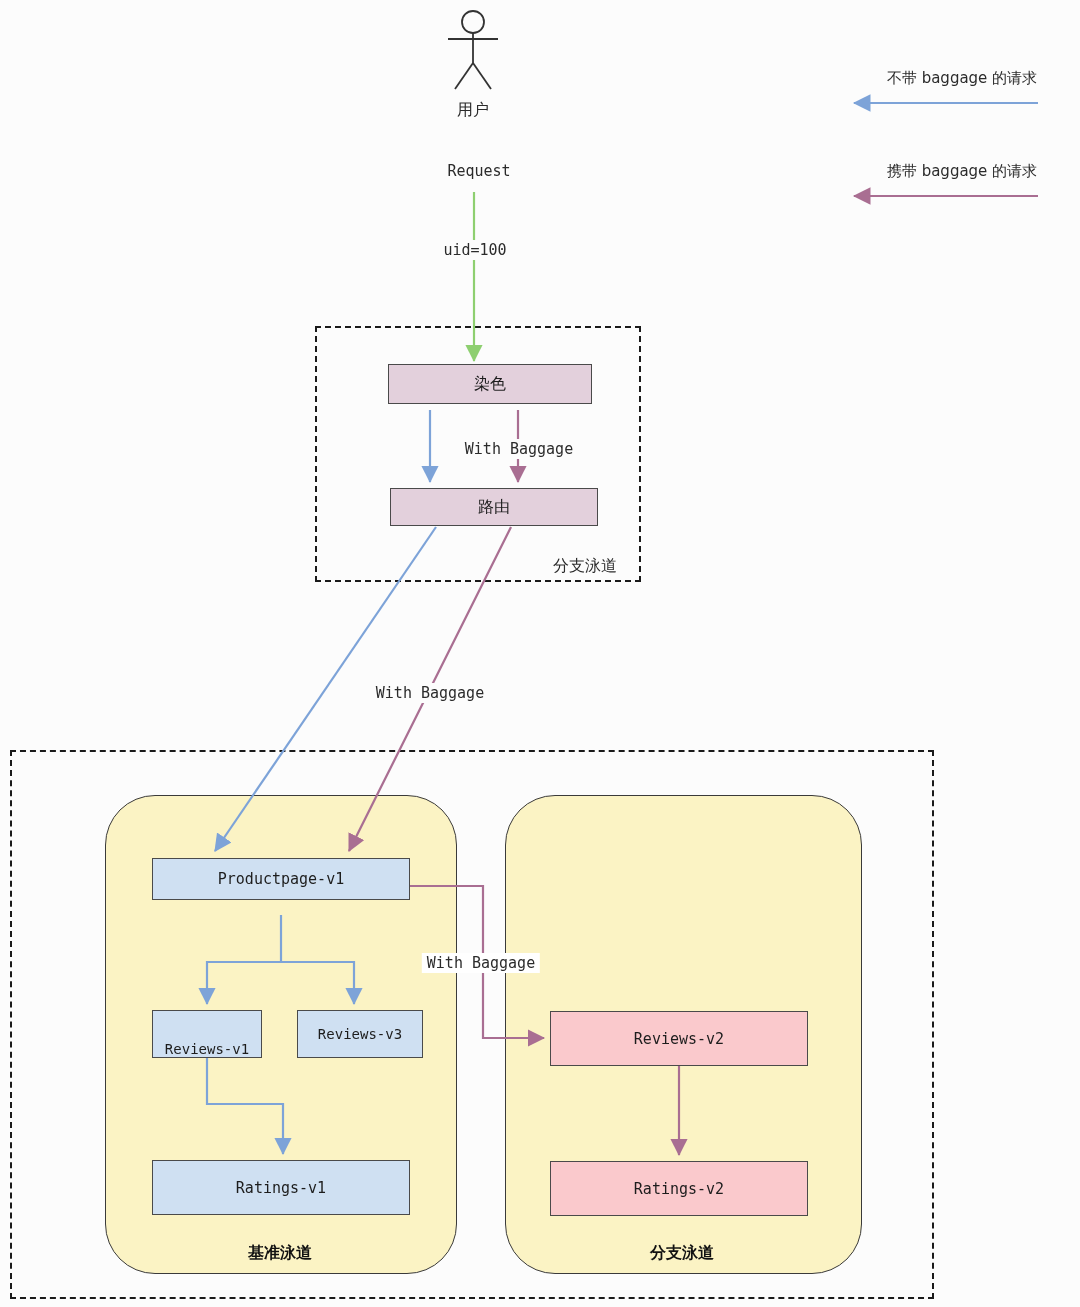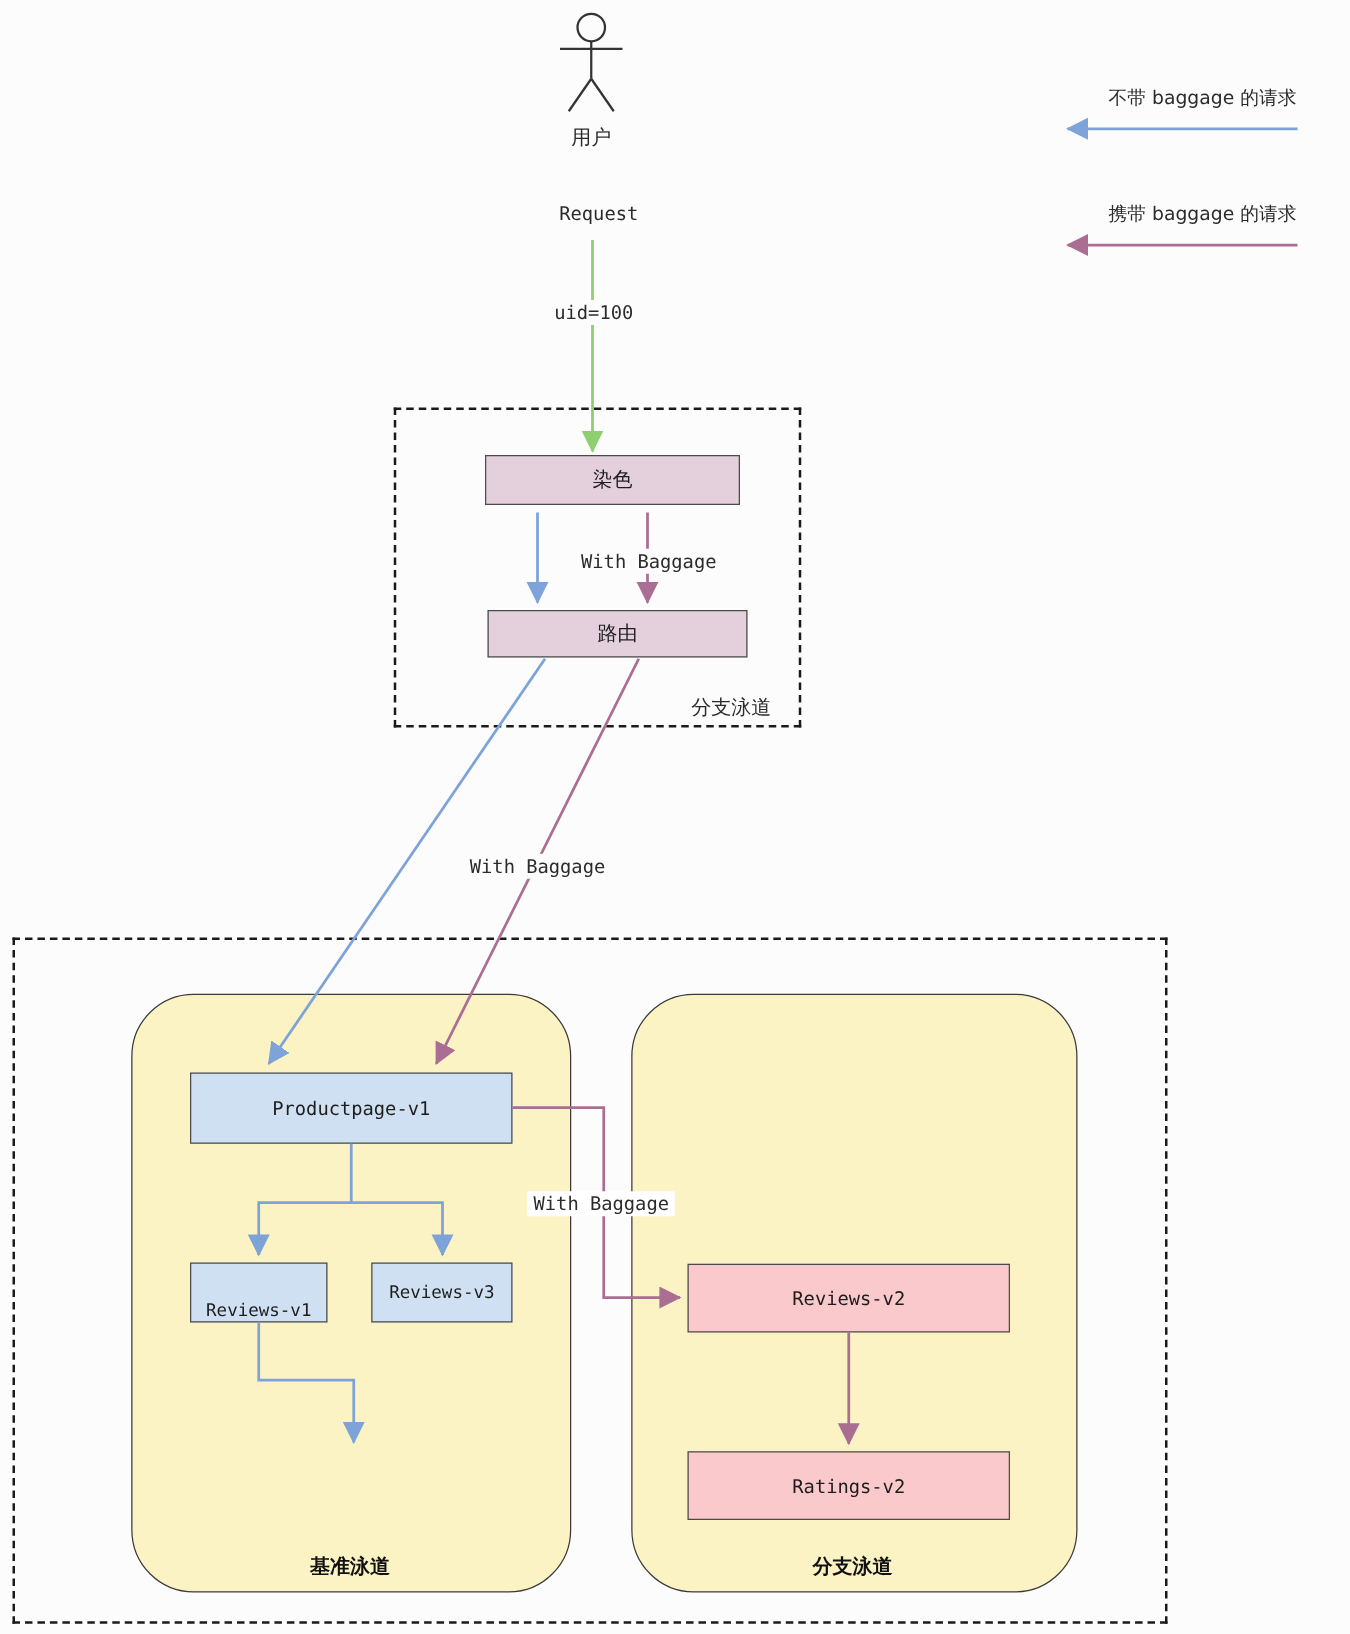--- a/index.html
+++ b/index.html
@@ -45,28 +45,31 @@
   <div class="lane" style="left:105px;top:795px;width:350px;height:477px;"></div>
   <div class="lane" style="left:505px;top:795px;width:355px;height:477px;"></div>
 
   <div class="node mauve" style="left:388px;top:364px;width:204px;height:40px;">
     <span>染色</span>
   </div>
   <div class="node mauve" style="left:390px;top:488px;width:208px;height:38px;">
     <span>路由</span>
   </div>
 
-  <div class="node blue" style="left:152px;top:858px;width:258px;height:57px;">
+  <div class="node blue" style="left:152px;top:858px;width:258px;height:42px;">
     <span>Productpage-v1</span>
   </div>
   <div class="node blue" style="left:152px;top:1010px;width:110px;height:48px;font-size:14px;align-items:flex-end;">
     <span>Reviews-v1</span>
   </div>
-  <div class="node blue" style="left:297px;top:1010px;width:113px;height:48px;font-size:14px;">
+  <div class="node blue" style="left:297px;top:1010px;width:126px;height:48px;font-size:14px;">
     <span>Reviews-v3</span>
+  </div>
+  <div class="node blue" style="left:152px;top:1160px;width:258px;height:55px;">
+    <span>Ratings-v1</span>
   </div>
 
   <div class="node pink" style="left:550px;top:1011px;width:258px;height:55px;">
     <span>Reviews-v2</span>
   </div>
   <div class="node pink" style="left:550px;top:1161px;width:258px;height:55px;">
     <span>Ratings-v2</span>
   </div>
 
   <svg class="arrows" width="1080" height="1307" viewBox="0 0 1080 1307">

